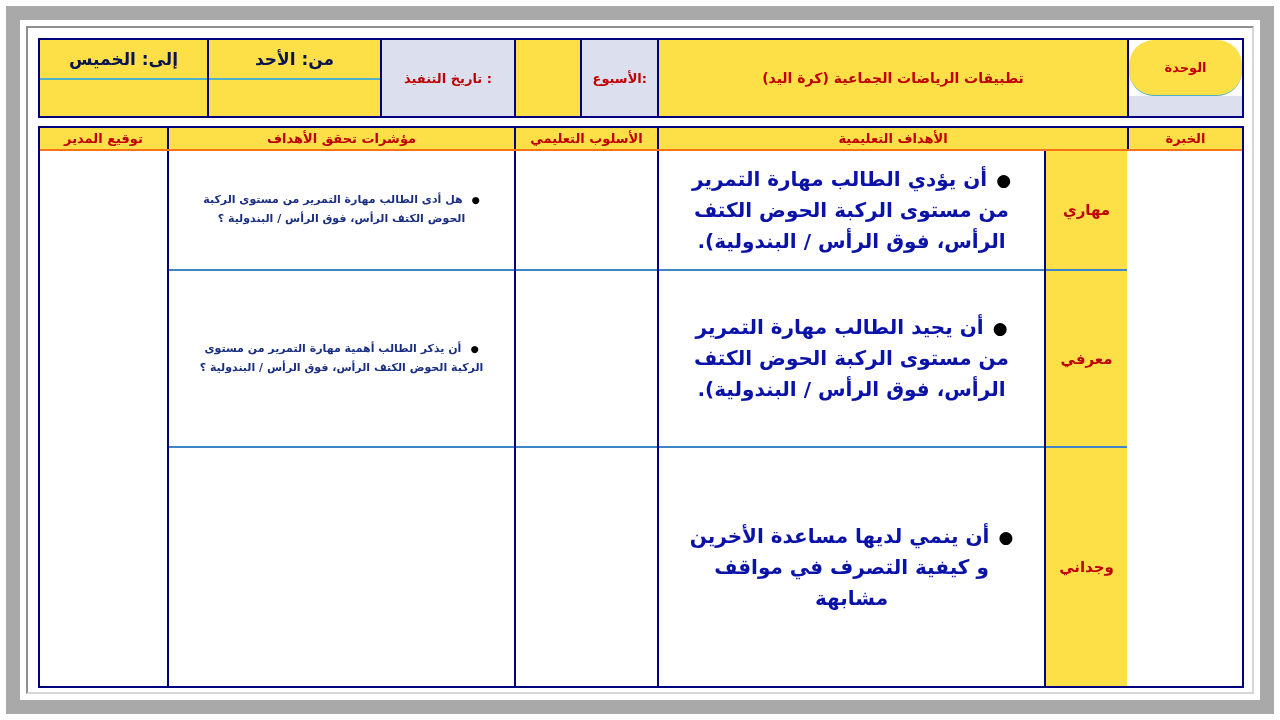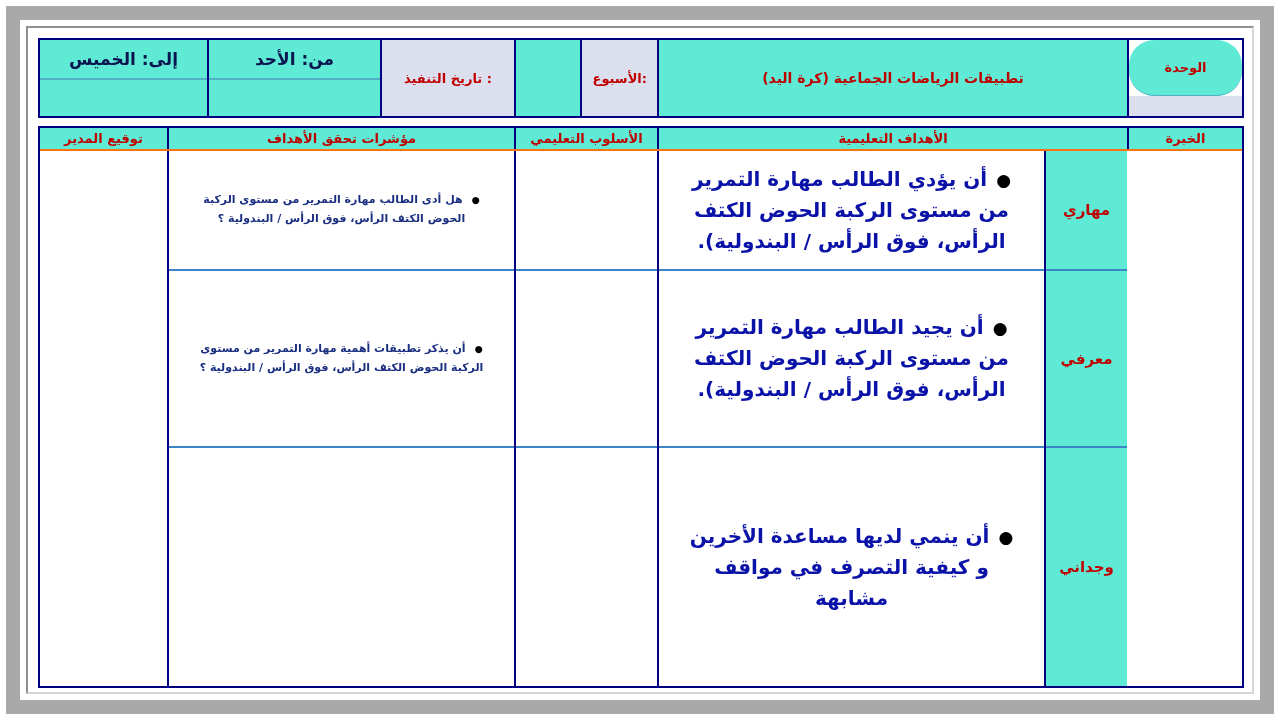--- a/index.html
+++ b/index.html
@@ -12,21 +12,21 @@
   .gray-band{position:absolute;inset:6px;background:#a9a9a9;}
   .white-band{position:absolute;inset:20px;background:#ffffff;}
   .doc{position:absolute;left:26px;top:26px;right:26px;bottom:26px;background:#ffffff;
        border-top:2px solid #8f8f8f;border-left:2px solid #8f8f8f;
        border-right:2px solid #d6d6d6;border-bottom:2px solid #d6d6d6;}
 
   
   .tbl{position:absolute;border:2px solid #000080;background:#ffffff;display:flex;box-sizing:border-box;}
   .tbl *{box-sizing:border-box;}
   .col-sep{border-left:2px solid #000080;}
-  .mint{background:#5eead4;}
+  .mint{background:#fde047;}
   .lav{background:#dbdfee;}
   .red{color:#c00000;font-weight:bold;}
   .center{display:flex;align-items:center;justify-content:center;text-align:center;}
 
   
   #t1{left:38px;top:38px;width:1206px;height:80px;}
   #t1 .cell{height:100%;}
   .split{display:flex;flex-direction:column;}
   .split .top{height:40px;border-bottom:2px solid #4fb0c6;display:flex;align-items:center;justify-content:center;}
   .split .bottom{flex:1;}
@@ -114,21 +114,21 @@
 
   <div class="body">
 
     <div class="c-sign"></div>
 
     <div class="c-ind col-sep vstack">
       <div class="r1 rowdiv indcell">
         <div class="ind-text"><span class="bullet">●</span><span>هل أدى الطالب مهارة التمرير من مستوى الركبة الحوض الكتف الرأس، فوق الرأس / البندولية ؟</span></div>
       </div>
       <div class="r2 rowdiv indcell">
-        <div class="ind-text"><span class="bullet">●</span><span>أن يذكر تطبيقات أهمية مهارة التمرير من مستوى الركبة الحوض الكتف الرأس، فوق الرأس / البندولية ؟</span></div>
+        <div class="ind-text"><span class="bullet">●</span><span>أن يذكر الطالب أهمية مهارة التمرير من مستوى الركبة الحوض الكتف الرأس، فوق الرأس / البندولية ؟</span></div>
       </div>
     </div>
 
     <div class="c-meth col-sep vstack">
       <div class="r1 rowdiv"></div>
       <div class="r2 rowdiv"></div>
       <div class="r3"></div>
     </div>
 
     <div class="c-obj col-sep objgrid">

